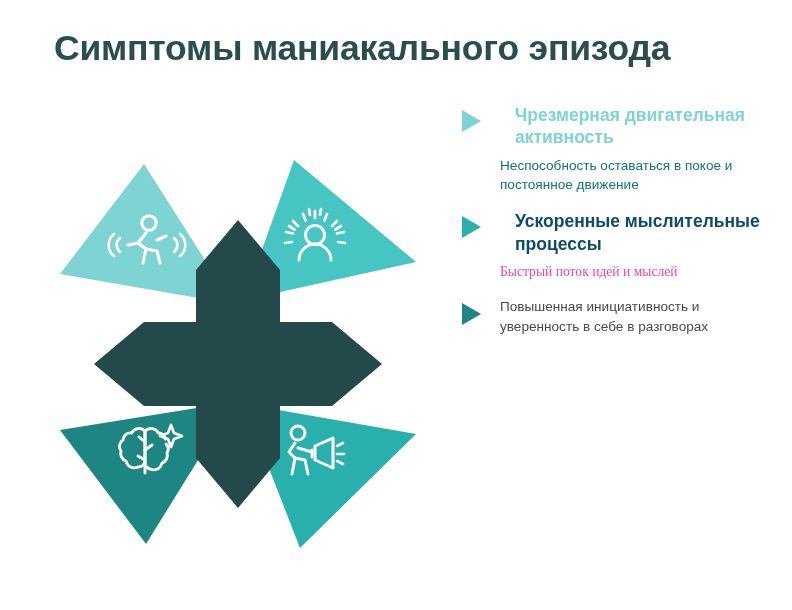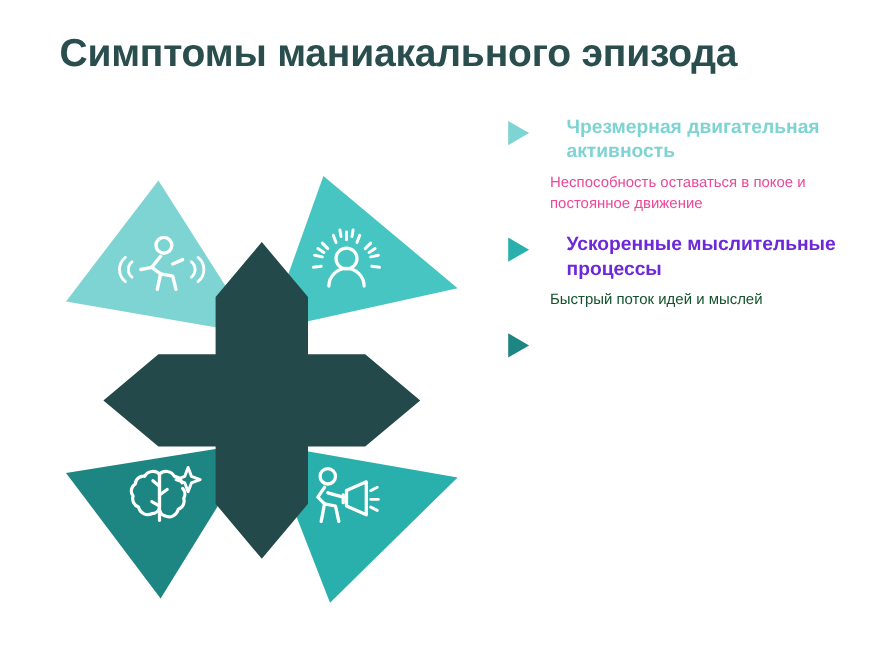--- a/index.html
+++ b/index.html
@@ -196,29 +196,30 @@
       </g>
 
     </svg>
   </div>
 
   <div class="list">
 
     <div class="item">
       <span class="bullet" style="border-left-color: rgb(126, 212, 210);"></span>
       <div class="item-title" style="color: rgb(126, 212, 210);">Чрезмерная двигательная активность</div>
-      <div class="item-desc" style="color: #ec4899;">Неспособность оставаться в покое и постоянное движение</div>
+      <div class="item-desc" style="color: #0f766e;">Неспособность оставаться в покое и постоянное движение</div>
     </div>
 
 
     <div class="item">
       <span class="bullet" style="border-left-color: rgb(41, 175, 172);"></span>
-      <div class="item-title" style="color: #6d28d9;">Ускоренные мыслительные процессы</div>
-      <div class="item-desc" style="color: #14532d;">Быстрый поток идей и мыслей</div>
+      <div class="item-title" style="color: #0c4a6e;">Ускоренные мыслительные процессы</div>
+      <div class="item-desc" style="color: #ec4899; font-family: Liberation Serif, serif;">Быстрый поток идей и мыслей</div>
     </div>
 
     <div class="item">
       <span class="bullet" style="border-left-color: rgb(29, 133, 130);"></span>
+      <div class="item-desc" style="color: rgb(74, 74, 74);">Повышенная инициативность и уверенность в себе в разговорах</div>
     </div>
 
   </div>
 
 </div>
 
 </body></html>

